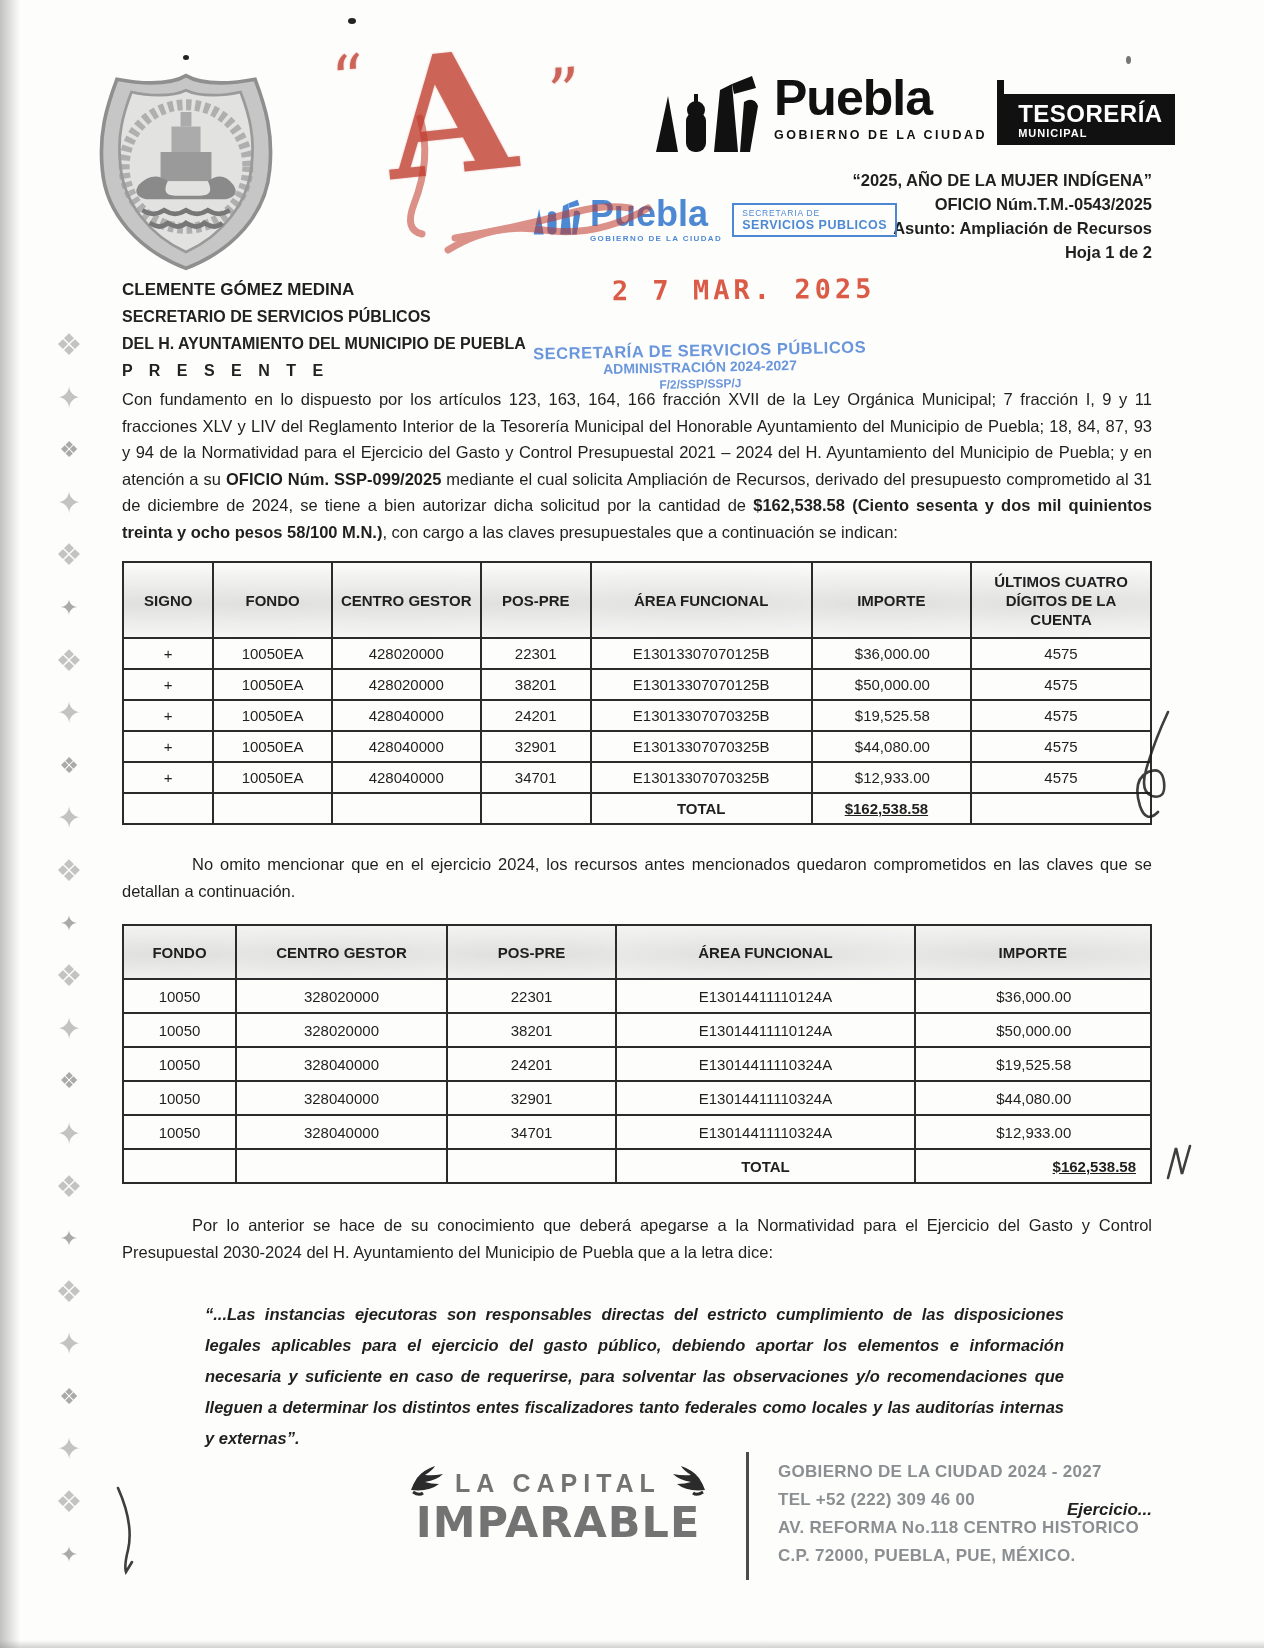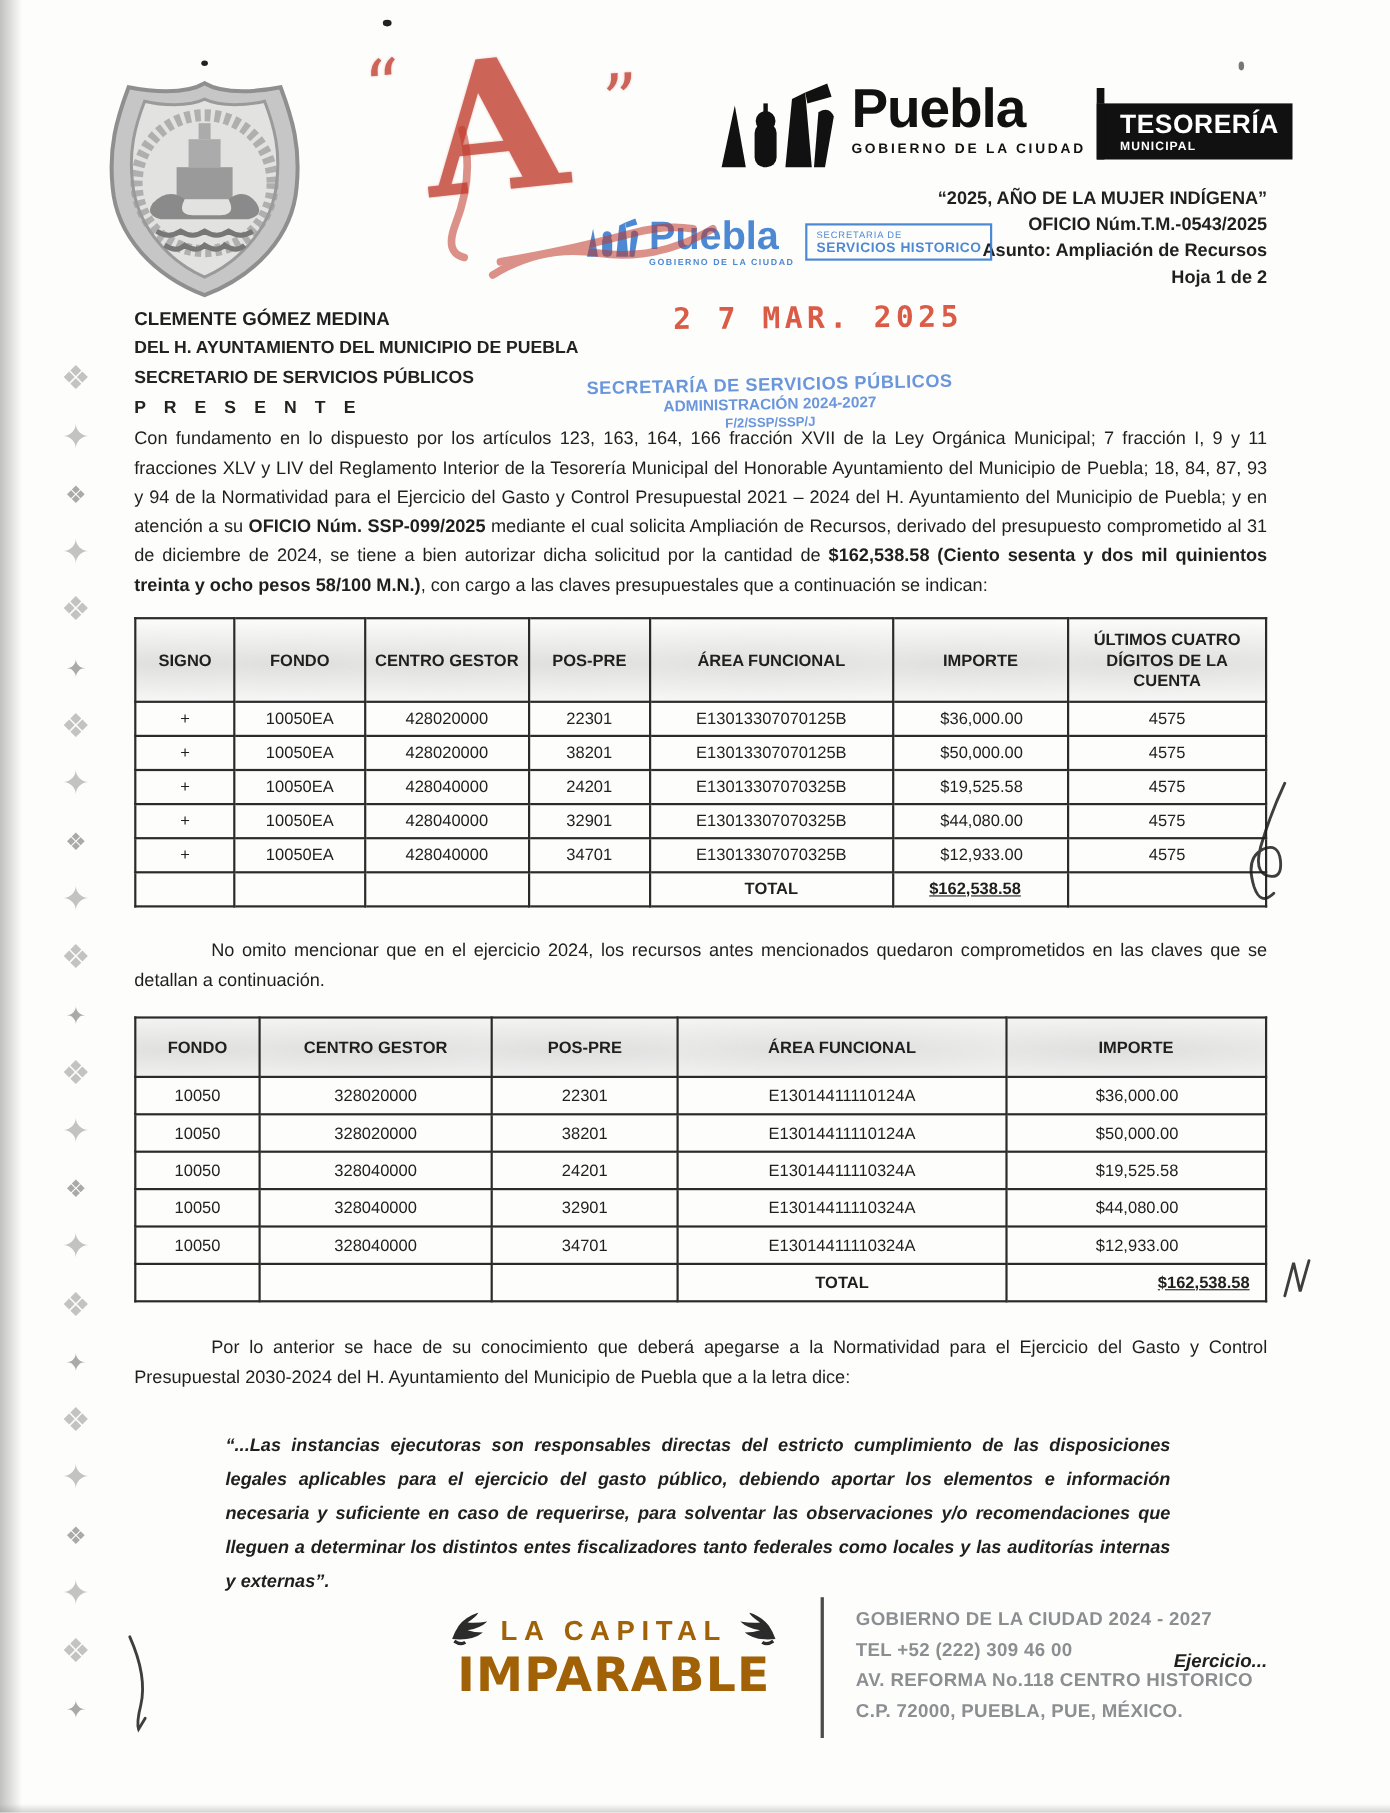--- a/index.html
+++ b/index.html
@@ -69,21 +69,21 @@
   .t2 th{height:46px;}
   .t2 td{height:26px;}
   td.money{text-align:center;padding-right:2px;}
   td.total-label{font-weight:bold;}
   td.total-value{font-weight:bold;text-align:right;padding-right:14px;text-decoration:underline;}
   .t1 td.total-value{text-align:center;}
   .quote{margin:34px 88px 0 83px;font-weight:bold;font-style:italic;font-size:16.5px;
     line-height:31px;text-align:justify;}
   .continua{margin-top:46px;text-align:right;font-weight:bold;font-style:italic;font-size:17px;}
   
-  .footer-logo{position:absolute;left:408px;top:1466px;width:300px;text-align:center;color:#a16207;}
+  .footer-logo{position:absolute;left:408px;top:1466px;width:300px;text-align:center;color:#737373;}
   .cap-row{display:flex;align-items:center;justify-content:center;gap:6px;}
   .cap-txt{font-weight:bold;font-size:25px;letter-spacing:6px;}
   .imp-txt{font-weight:900;font-size:43px;letter-spacing:1px;line-height:44px;
     font-family:"DejaVu Sans","Liberation Sans",sans-serif;}
   .footer-divider{position:absolute;left:746px;top:1452px;width:3px;height:128px;background:#4c4c4c;}
   .footer-info{position:absolute;left:778px;top:1458px;color:#8b8f92;font-weight:bold;
     font-size:17px;line-height:28px;letter-spacing:.3px;}
   .overlay{position:absolute;left:0;top:0;pointer-events:none;}
 </style>
 </head>
@@ -182,28 +182,28 @@
         <path d="M84 12 L104 4 L108 16 L86 22 Z" fill="#3f7fd0"></path>
         <path d="M96 30 q10 -6 14 4 l-8 46 h-10 Z" fill="#3f7fd0"></path>
       </svg>
     </span>
     <div style="margin-left:6px;">
       <div class="word blue">Puebla</div>
       <div class="tag blue">GOBIERNO DE LA CIUDAD</div>
     </div>
     <div class="blue-box">
       <div class="l1">SECRETARIA DE</div>
-      <div class="l2">SERVICIOS HISTORICO</div>
+      <div class="l2">SERVICIOS PUBLICOS</div>
     </div>
   </div>
 
   <div class="addressee">
     <div class="name">CLEMENTE GÓMEZ MEDINA</div>
+    <div class="ln">SECRETARIO DE SERVICIOS PÚBLICOS</div>
     <div class="ln">DEL H. AYUNTAMIENTO DEL MUNICIPIO DE PUEBLA</div>
-    <div class="ln">SECRETARIO DE SERVICIOS PÚBLICOS</div>
     <div class="ln presente">P R E S E N T E</div>
   </div>
 
   <div class="date-stamp">2 7 MAR. 2025</div>
   <div class="recv-stamp">
     <div class="s1">SECRETARÍA DE SERVICIOS PÚBLICOS</div>
     <div class="s2">ADMINISTRACIÓN 2024-2027</div>
     <div class="s3">F/2/SSP/SSP/J</div>
   </div>
 

